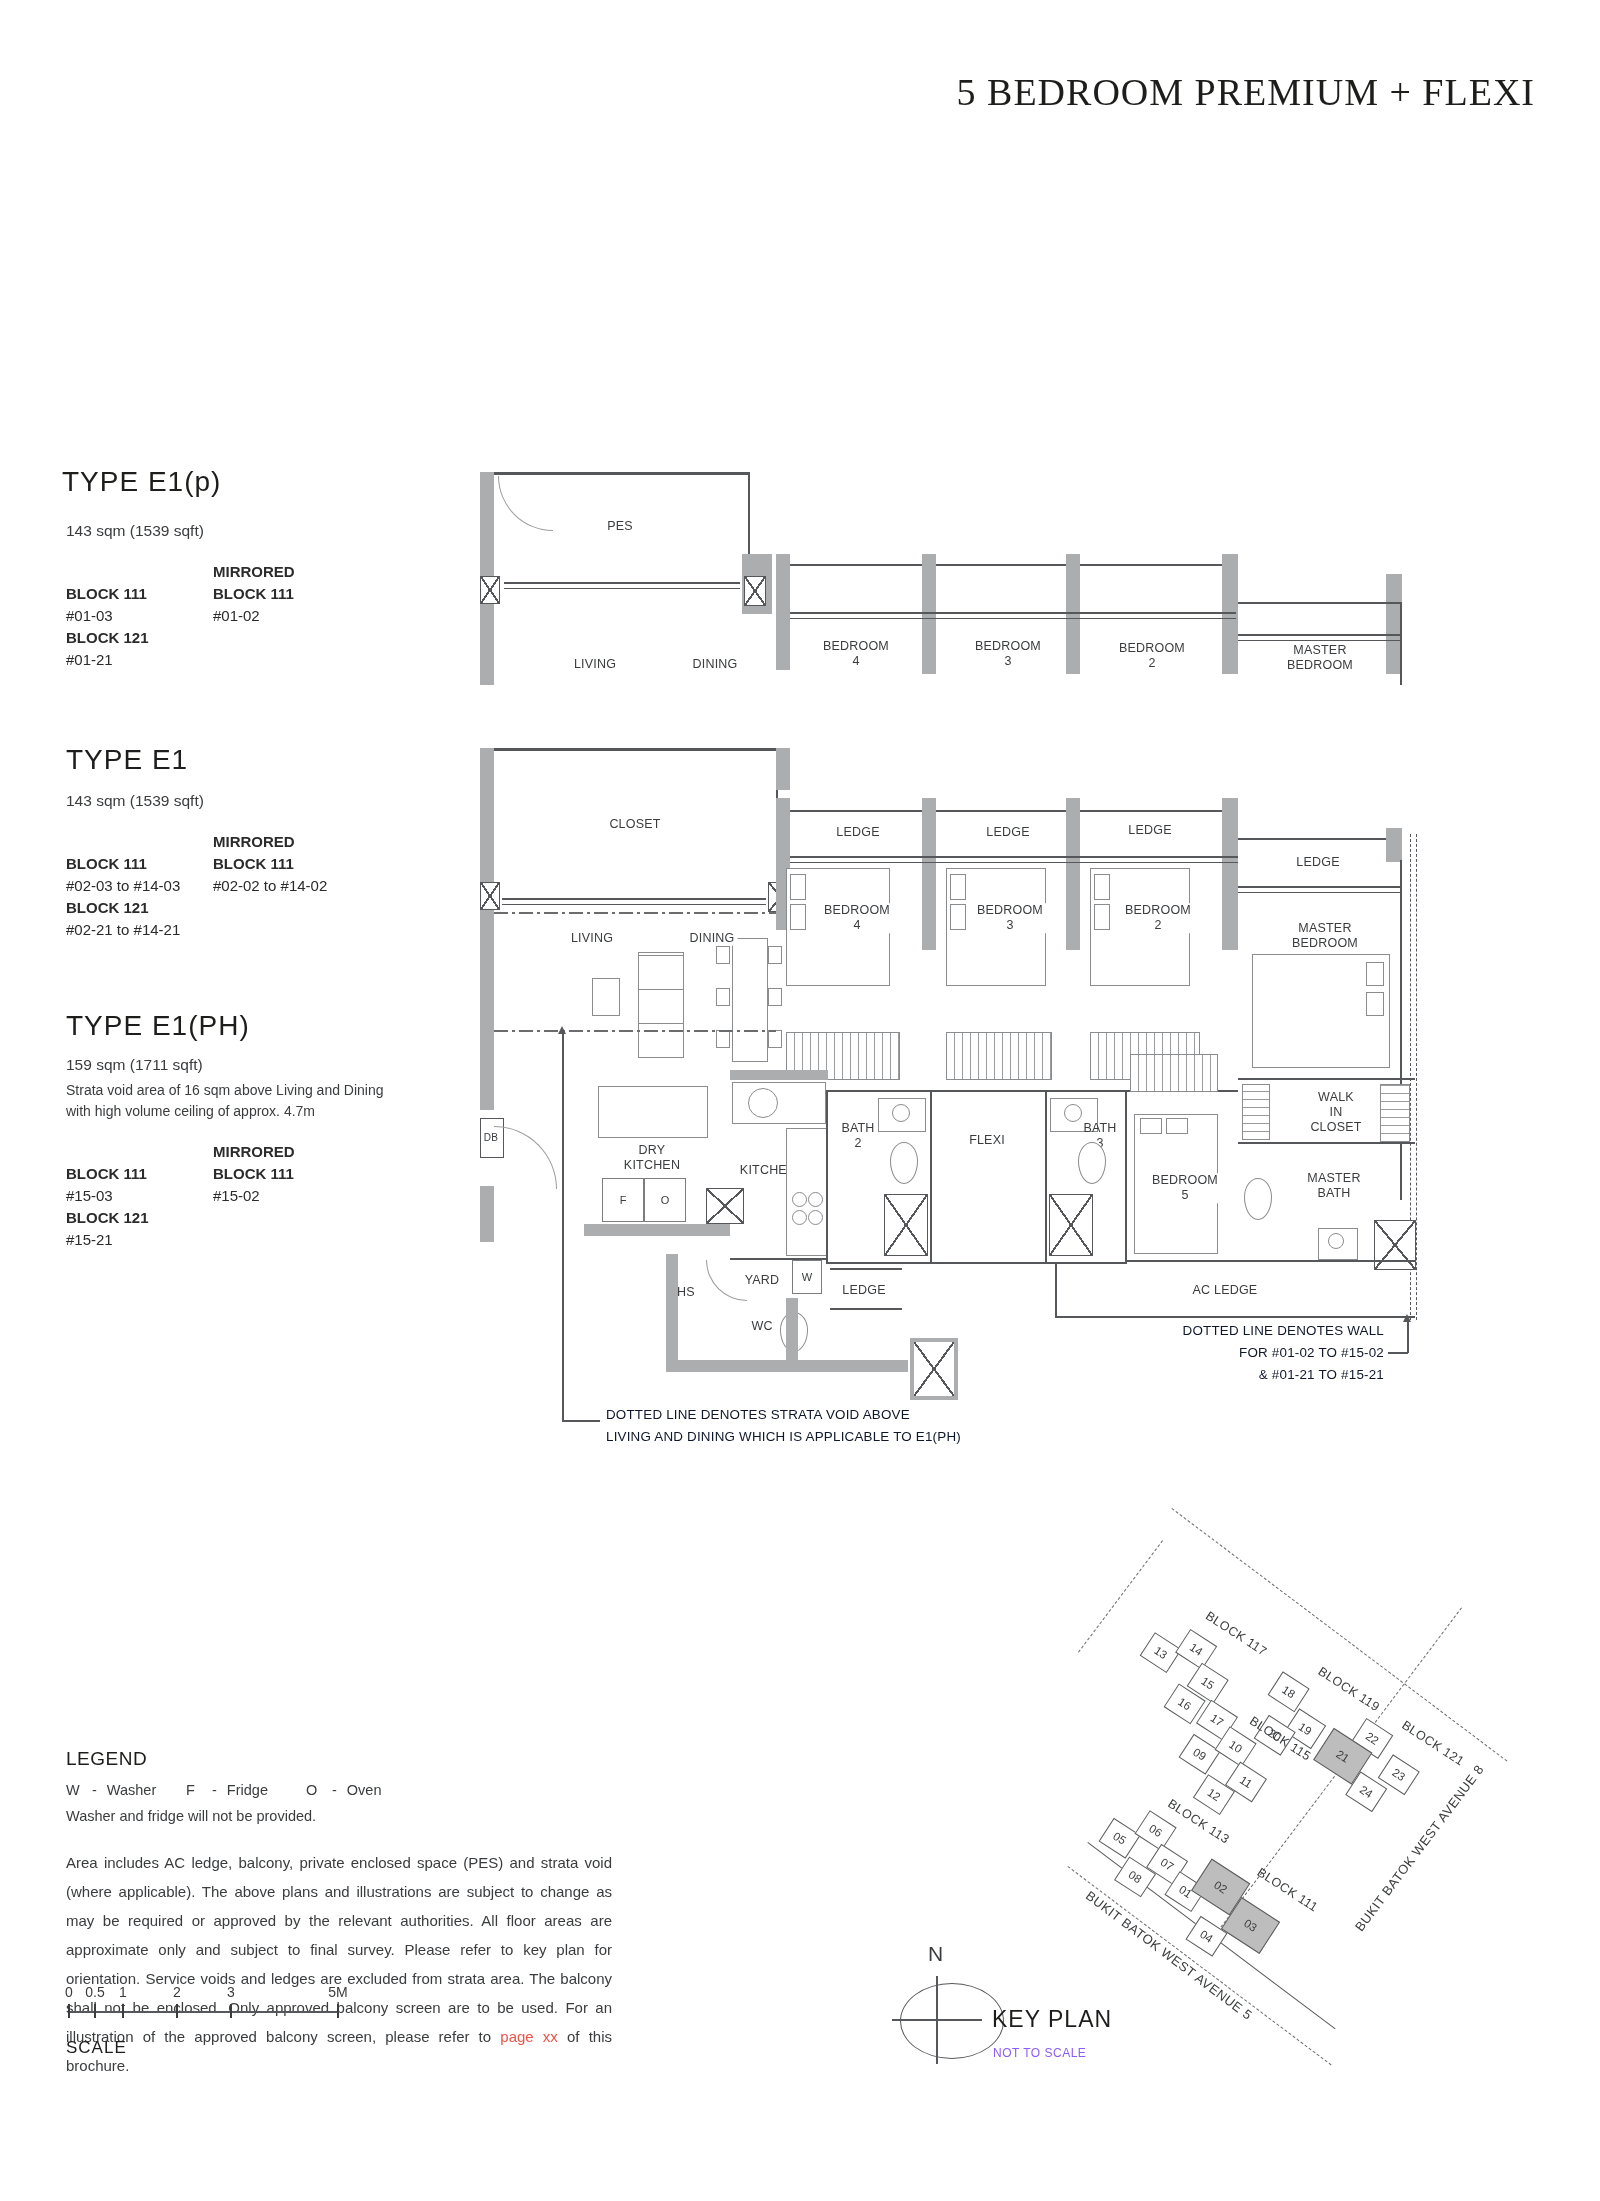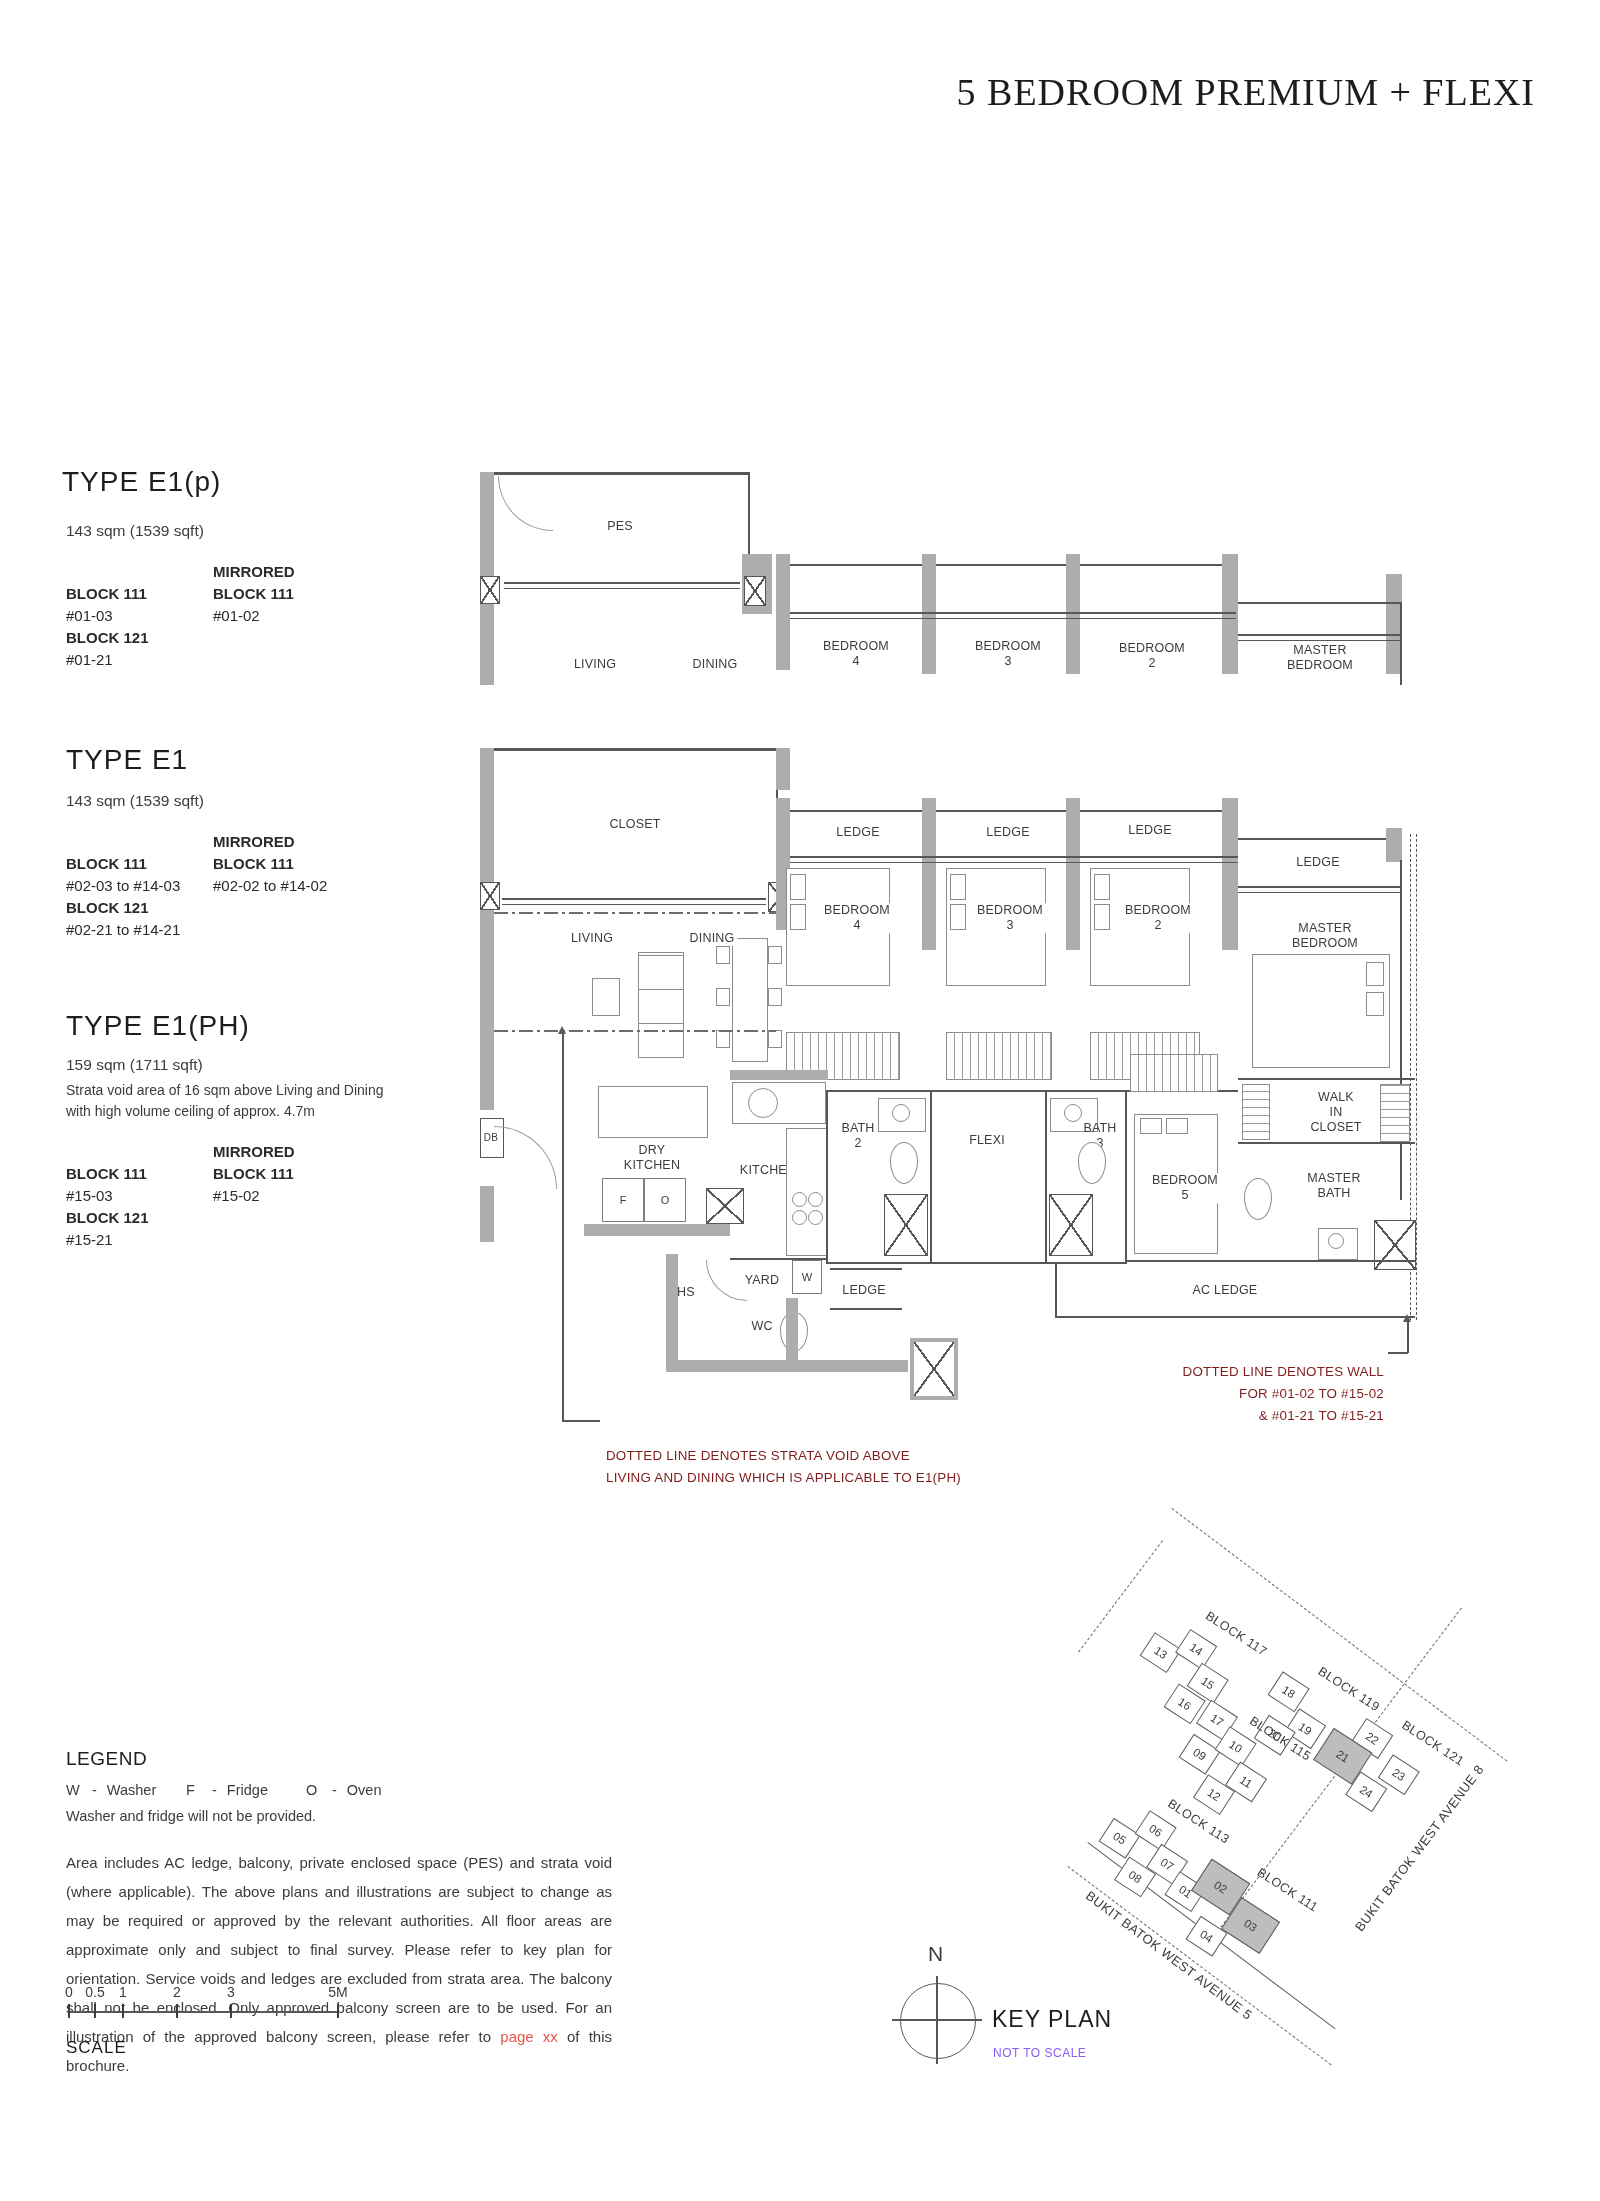--- a/index.html
+++ b/index.html
@@ -1,18 +1,18 @@
 <!DOCTYPE html>
 <html><head>
 <meta charset="utf-8">
 <style>
   html,body{margin:0;padding:0;background:#fff;}
   body{width:1600px;height:2201px;position:relative;overflow:hidden;
        font-family:"Liberation Sans", sans-serif;color:#2b2b2b;}
-  .abs{position:absolute;}
+  .abs{position:absolute;padding-left:28px;}
   
   .ln{position:absolute;background:#55575a;}
   .w{position:absolute;background:#abadaf;}
   .room{position:absolute;border:1.5px solid #55575a;background:#fff;}
   .furn{position:absolute;border:1px solid #8a8c8e;background:#fff;}
   .circle{border-radius:50%;}
   .box{position:absolute;border:1px solid #7a7c7e;background:#fff;display:flex;align-items:center;justify-content:center;font-size:11px;color:#3a3c3e;}
   .xbox{position:absolute;border:1.5px solid #55575a;background:
     linear-gradient(to top right, transparent calc(50% - 1px), #55575a calc(50% - 1px), #55575a calc(50% + 1px), transparent calc(50% + 1px)),
     linear-gradient(to bottom right, transparent calc(50% - 1px), #55575a calc(50% - 1px), #55575a calc(50% + 1px), transparent calc(50% + 1px)),#fff;}
@@ -21,21 +21,21 @@
   .sofa{position:absolute;border:1px solid #8a8c8e;background:repeating-linear-gradient(0deg,#fff 0 33px,#8a8c8e 33px 34px);}
   .toilet{position:absolute;border:1px solid #8a8c8e;background:#fff;border-radius:50% 50% 50% 50%/45% 45% 55% 55%;}
   .arc{position:absolute;border:0 solid #9a9c9e;}
   .dashv{position:absolute;border-left:1.5px dashed #55575a;}
   .dashh{position:absolute;border-top:1.5px dashed #6a6c6e;}
   .dashdot{position:absolute;height:2px;background:repeating-linear-gradient(90deg,#6a6c6e 0 14px,transparent 14px 18px,#6a6c6e 18px 21px,transparent 21px 25px);}
   .arrow-up{position:absolute;width:0;height:0;border-left:4px solid transparent;border-right:4px solid transparent;border-bottom:8px solid #55575a;}
   
   .lbl{position:absolute;font-size:12.5px;line-height:1.18;color:#3a3c3e;text-align:center;white-space:pre-line;transform:translate(-50%,-50%);letter-spacing:.2px;}
   .bg{background:#fff;padding:0 3px;}
-  .txt{position:absolute;font-size:13.4px;line-height:22px;color:#7f1d1d;white-space:pre-line;letter-spacing:.2px;margin-top:41px;}
+  .txt{position:absolute;font-size:13.4px;line-height:22px;color:#0f172a;white-space:pre-line;letter-spacing:.2px;}
   .page-title{position:absolute;right:65px;top:70px;font-size:38px;letter-spacing:1px;color:#1d1d1b;font-weight:400;font-family:Liberation Serif, serif;}
   .type-h{position:absolute;font-size:28px;letter-spacing:1px;color:#1d1d1b;font-weight:400;}
   .area{position:absolute;font-size:15.5px;color:#3a3c3e;}
   .strata{position:absolute;font-size:14px;line-height:21px;color:#3a3c3e;white-space:pre-line;}
   .blockcol{position:absolute;font-size:15px;line-height:22px;color:#2b2b2b;}
   .blockcol b{font-weight:700;}
   
   .legend-h{position:absolute;font-size:19px;letter-spacing:.5px;color:#1d1d1b;}
   .legend-item{position:absolute;font-size:14.5px;color:#3a3c3e;}
   .legend-item .sym{display:inline-block;min-width:16px;}

